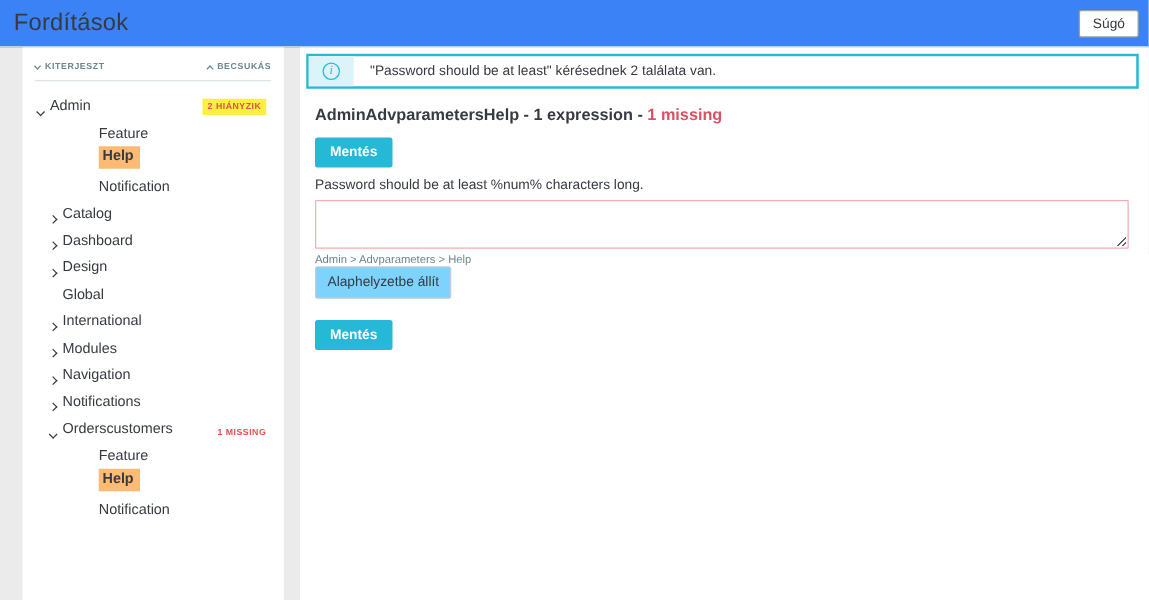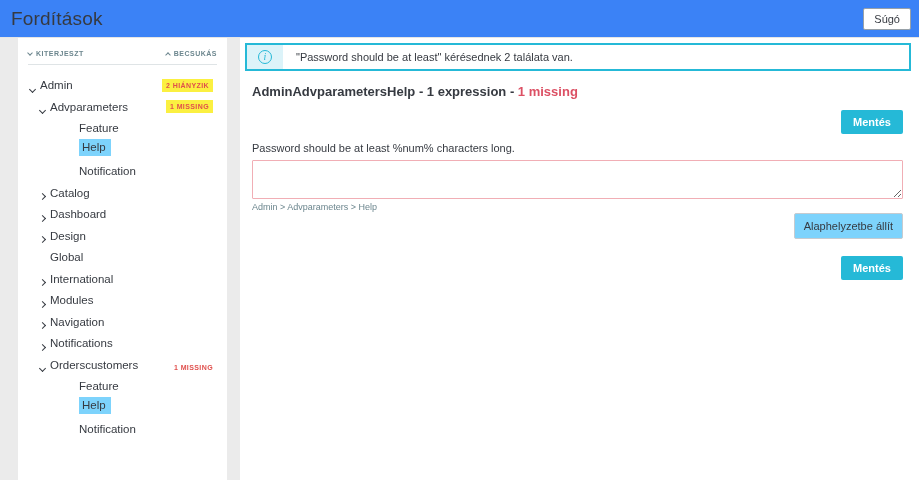--- a/index.html
+++ b/index.html
@@ -36,39 +36,39 @@
               color:#363a41; cursor:pointer; padding-right:6px; }
   .lvl1 { padding-left:12px; }
   .lvl2 { padding-left:22px; }
   .lvl3 { padding-left:61px; }
   .slot { width:10px; flex:none; display:flex; align-items:center; }
   .chev { display:inline-block; width:5px; height:5px;
           border-right:1.6px solid #363a41; border-bottom:1.6px solid #363a41; }
   .chev.down  { transform:rotate(45deg); margin-top:-2px; }
   .chev.right { transform:rotate(-45deg); }
   .tree-label { line-height:1; }
-  .tree-label.mark { background:#7dd3fc; padding:3px 5px 3px 3px; font-weight:400; }
+  .tree-label.mark { background:#fdba74; padding:3px 5px 3px 3px; font-weight:700; }
   .badge { margin-left:auto; font-size:7px; font-weight:700; letter-spacing:.4px;
            color:#e04f4c; text-transform:uppercase; line-height:1; }
   .badge.mark-bg { background:#fbf041; padding:3px 4px; }
 
   
   .alert { display:flex; align-items:stretch; border:2px solid #25b9d7;
            height:28px; margin:0 -8px 13px -7px; background:#fff; }
   .alert-iconbox { width:36px; flex:none; background:#dcf3f9;
                    display:flex; align-items:center; justify-content:center; }
   .info-circle { width:14px; height:14px; border:1px solid #25b9d7; border-radius:50%;
                  color:#25b9d7; font-size:10px; line-height:12px; text-align:center;
                  font-family:"Liberation Serif", serif; font-style:italic; }
   .alert-text { align-self:center; padding-left:13px; font-size:11px; color:#363a41; }
 
   .section-heading { font-size:13px; font-weight:700; margin:1px 0 11px; }
   .section-heading .missing { color:#dc5064; }
 
-  .btn-row { display:flex; justify-content:flex-end; }
+  .btn-row { display:flex; justify-content:flex-start; }
   .btn-primary { background:#25b9d7; border:none; border-radius:2px; color:#fff;
                  font-size:11px; font-weight:700; padding:6px 12px; cursor:pointer;
                  font-family:inherit; }
   .row-save-top { margin-bottom:8px; }
 
   .field-label { display:block; font-size:11px; color:#363a41; margin-bottom:6px; }
   .trans-textarea { width:100%; height:39px; border:1px solid #f1aeb5; border-radius:1px;
                     resize:vertical; font-family:inherit; font-size:11px; padding:4px 6px;
                     outline:none; display:block; }
   .breadcrumb { font-size:9px; color:#6c868e; margin-top:3px; }
@@ -104,27 +104,20 @@
 
       <div class="tree-row lvl1">
         <span class="slot">
             <i class="chev down"></i>
           </span>
         <span class="tree-label">Admin</span>
         <span class="badge mark-bg">2 HIÁNYZIK</span>
       </div>
 
 
-      <div class="tree-row lvl2">
-        <span class="slot">
-            <i class="chev down"></i>
-          </span>
-        <span class="tree-label">Advparameters</span>
-        <span class="badge mark-bg">1 MISSING</span>
-      </div>
 
       <div class="tree-row lvl3">
         <span class="tree-label">Feature</span>
       </div>
 
       <div class="tree-row lvl3">
         <span class="tree-label mark">Help</span>
       </div>
 
       <div class="tree-row lvl3">

